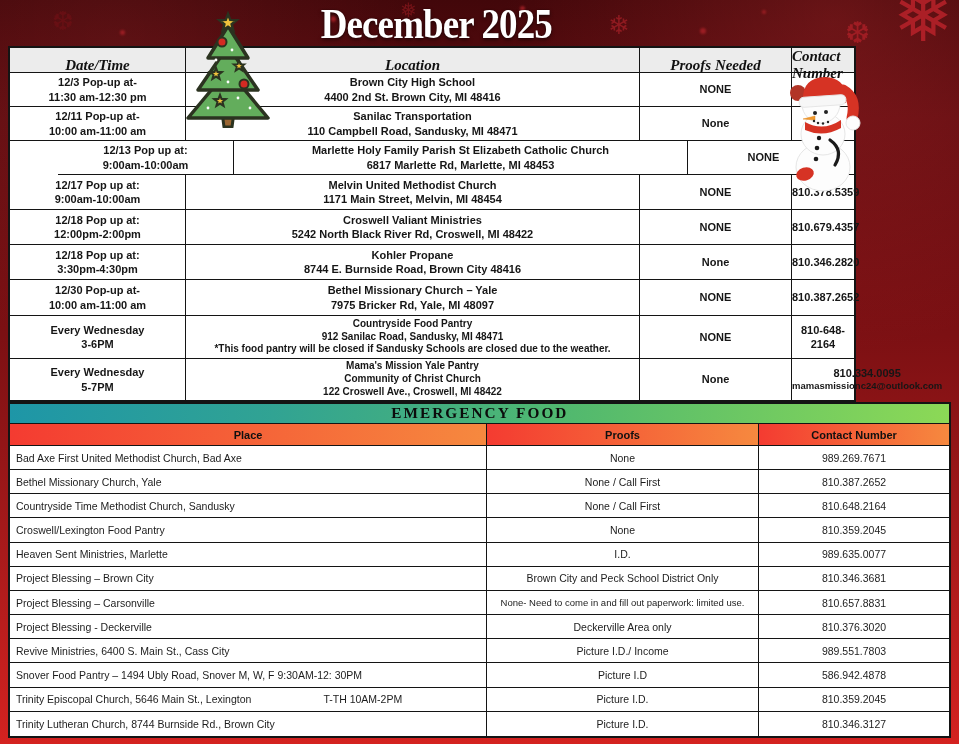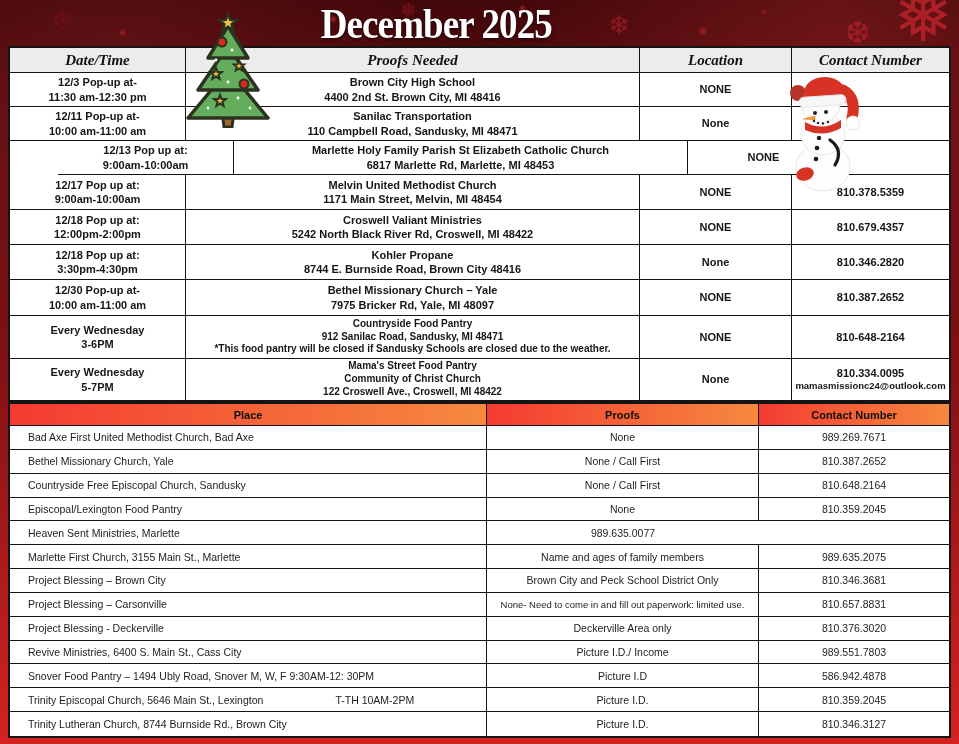--- a/index.html
+++ b/index.html
@@ -19,21 +19,21 @@
     position:absolute; left:0; top:0; width:872px; height:46px; z-index:1;
     text-align:center; line-height:48px; color:#ffffff;
     font-family:"Liberation Serif", serif; font-weight:700; font-size:42px;
     text-shadow:0 2px 4px rgba(0,0,0,.5), 0 0 2px rgba(0,0,0,.4);
     text-decoration:underline;
   }
   .page-title span { display:inline-block; transform:scaleX(.88); letter-spacing:-1px; }
 
   
   .main-wrap {
-    position:absolute; left:8px; top:46px; width:943px; height:356px; z-index:1;
+    position:absolute; left:8px; top:46px; width:848px; height:356px; z-index:1;
     background:#fff; border:2px solid #141414; display:flex; flex-direction:column;
   }
   .m-header {
     display:grid; grid-template-columns:176px 454px 152px 1fr; height:25px;
     background:#ececec; border-bottom:1.6px solid #141414; flex:none;
   }
   .m-hcell {
     font-family:"Liberation Serif", serif; font-style:italic; font-weight:700;
     font-size:15px; color:#111; display:flex; align-items:center; justify-content:center;
     border-right:1.6px solid #141414;
@@ -71,21 +71,21 @@
     background:linear-gradient(90deg,#f43b31 0%,#f6893f 100%);
     display:flex; align-items:center; justify-content:center;
     font-weight:700; font-size:11px; color:#101010; border-right:1.6px solid #141414;
   }
   .em-hcell:last-child { border-right:none; }
   .em-rows { flex:1; display:grid; grid-auto-rows:1fr; }
   .em-row { display:grid; grid-template-columns:477px 272px 1fr; border-bottom:1.5px solid #141414; }
   .em-row:last-child { border-bottom:none; }
   .em-cell { display:flex; align-items:center; border-right:1.5px solid #141414; font-size:10.5px; color:#1c1c1c; }
   .em-cell:last-child { border-right:none; }
-  .em-place { justify-content:flex-start; padding-left:18px; }
+  .em-place { justify-content:flex-start; padding-left:6px; }
   .em-proofs, .em-contact { justify-content:center; text-align:center; }
   .em-sched { margin-left:72px; }
 
   .icon { position:absolute; z-index:2; }
   .tree { left:186px; top:10px; width:88px; height:118px; }
   .snowman { left:783px; top:70px; width:86px; height:122px; }
 </style>
 </head>
 <body>
 
@@ -98,22 +98,22 @@
 <span class="dot" style="left:520px;top:6px;width:5px;height:5px"></span>
 <span class="dot" style="left:700px;top:28px;width:6px;height:6px"></span>
 <span class="dot" style="left:762px;top:10px;width:4px;height:4px"></span>
 <span class="dot" style="left:120px;top:30px;width:5px;height:5px"></span>
 
 <div class="page-title"><span>December 2025</span></div>
 
 <div class="main-wrap">
   <div class="m-header">
     <div class="m-hcell">Date/Time</div>
+    <div class="m-hcell">Location</div>
     <div class="m-hcell">Proofs Needed</div>
-    <div class="m-hcell">Location</div>
     <div class="m-hcell">Contact Number</div>
   </div>
   <div id="main-rows">
       <div class="m-row" style="height: 34px;">
         <div class="m-cell m-date">
           <div class="line">12/3  Pop-up at-</div>
           <div class="line">11:30 am-12:30 pm</div>
         </div>
         <div class="m-cell m-loc">
           <div class="line">Brown City High School</div>
@@ -232,36 +232,39 @@
         <div class="m-cell m-contact">
           <div class="line">810-648-2164</div>
         </div>
       </div>
       <div class="m-row" style="height: 41px;">
         <div class="m-cell m-date">
           <div class="line">Every Wednesday</div>
           <div class="line">5-7PM</div>
         </div>
         <div class="m-cell m-loc small">
-          <div class="line">Mama's Street Food Pantry</div>
+          <div class="line">Mama's Mission Yale Pantry</div>
           <div class="line">Community of Christ Church</div>
           <div class="line">122 Croswell Ave., Croswell, MI 48422</div>
         </div>
         <div class="m-cell m-proofs">
           <div class="line">None</div>
         </div>
         <div class="m-cell m-contact">
           <div class="line">810.334.0095</div>
           <div class="line email">mamasmissionc24@outlook.com</div>
         </div>
       </div>
     </div>
 </div>
 
 <div class="em-wrap">
+  <div class="em-banner">
+    <span>EMERGENCY FOOD</span>
+  </div>
   <div class="em-header">
     <div class="em-hcell">Place</div>
     <div class="em-hcell">Proofs</div>
     <div class="em-hcell">Contact Number</div>
   </div>
   <div class="em-rows" id="em-rows">
       <div class="em-row">
         <div class="em-cell em-place">
           <div class="txt">Bad Axe First United Methodist Church, Bad Axe</div>
         </div>
@@ -274,50 +277,44 @@
         <div class="em-cell em-place">
           <div class="txt">Bethel Missionary Church, Yale</div>
         </div>
         <div class="em-cell em-proofs">
           <div class="txt">None / Call First</div>
         </div>
         <div class="em-cell em-contact">810.387.2652</div>
       </div>
       <div class="em-row">
         <div class="em-cell em-place">
-          <div class="txt">Countryside Free Episcopal Church, Sandusky</div>
+          <div class="txt">Countryside Time Methodist Church, Sandusky</div>
         </div>
         <div class="em-cell em-proofs">
           <div class="txt">None / Call First</div>
         </div>
         <div class="em-cell em-contact">810.648.2164</div>
       </div>
       <div class="em-row">
         <div class="em-cell em-place">
-          <div class="txt">Episcopal/Lexington Food Pantry</div>
+          <div class="txt">Croswell/Lexington Food Pantry</div>
         </div>
         <div class="em-cell em-proofs">
           <div class="txt">None</div>
         </div>
         <div class="em-cell em-contact">810.359.2045</div>
       </div>
       <div class="em-row">
         <div class="em-cell em-place">
           <div class="txt">Heaven Sent Ministries, Marlette</div>
         </div>
+        <div class="em-cell em-proofs">
+          <div class="txt">I.D.</div>
+        </div>
         <div class="em-cell em-contact">989.635.0077</div>
-      </div>
-      <div class="em-row">
-        <div class="em-cell em-place">
-          <div class="txt">Marlette First Church, 3155 Main St., Marlette</div>
-        </div>
-        <div class="em-cell em-proofs">
-          <div class="txt">Name and ages of family members</div>
-        </div>
-        <div class="em-cell em-contact">989.635.2075</div>
       </div>
       <div class="em-row">
         <div class="em-cell em-place">
           <div class="txt">Project Blessing – Brown City</div>
         </div>
         <div class="em-cell em-proofs">
           <div class="txt">Brown City and Peck School District Only</div>
         </div>
         <div class="em-cell em-contact">810.346.3681</div>
       </div>

